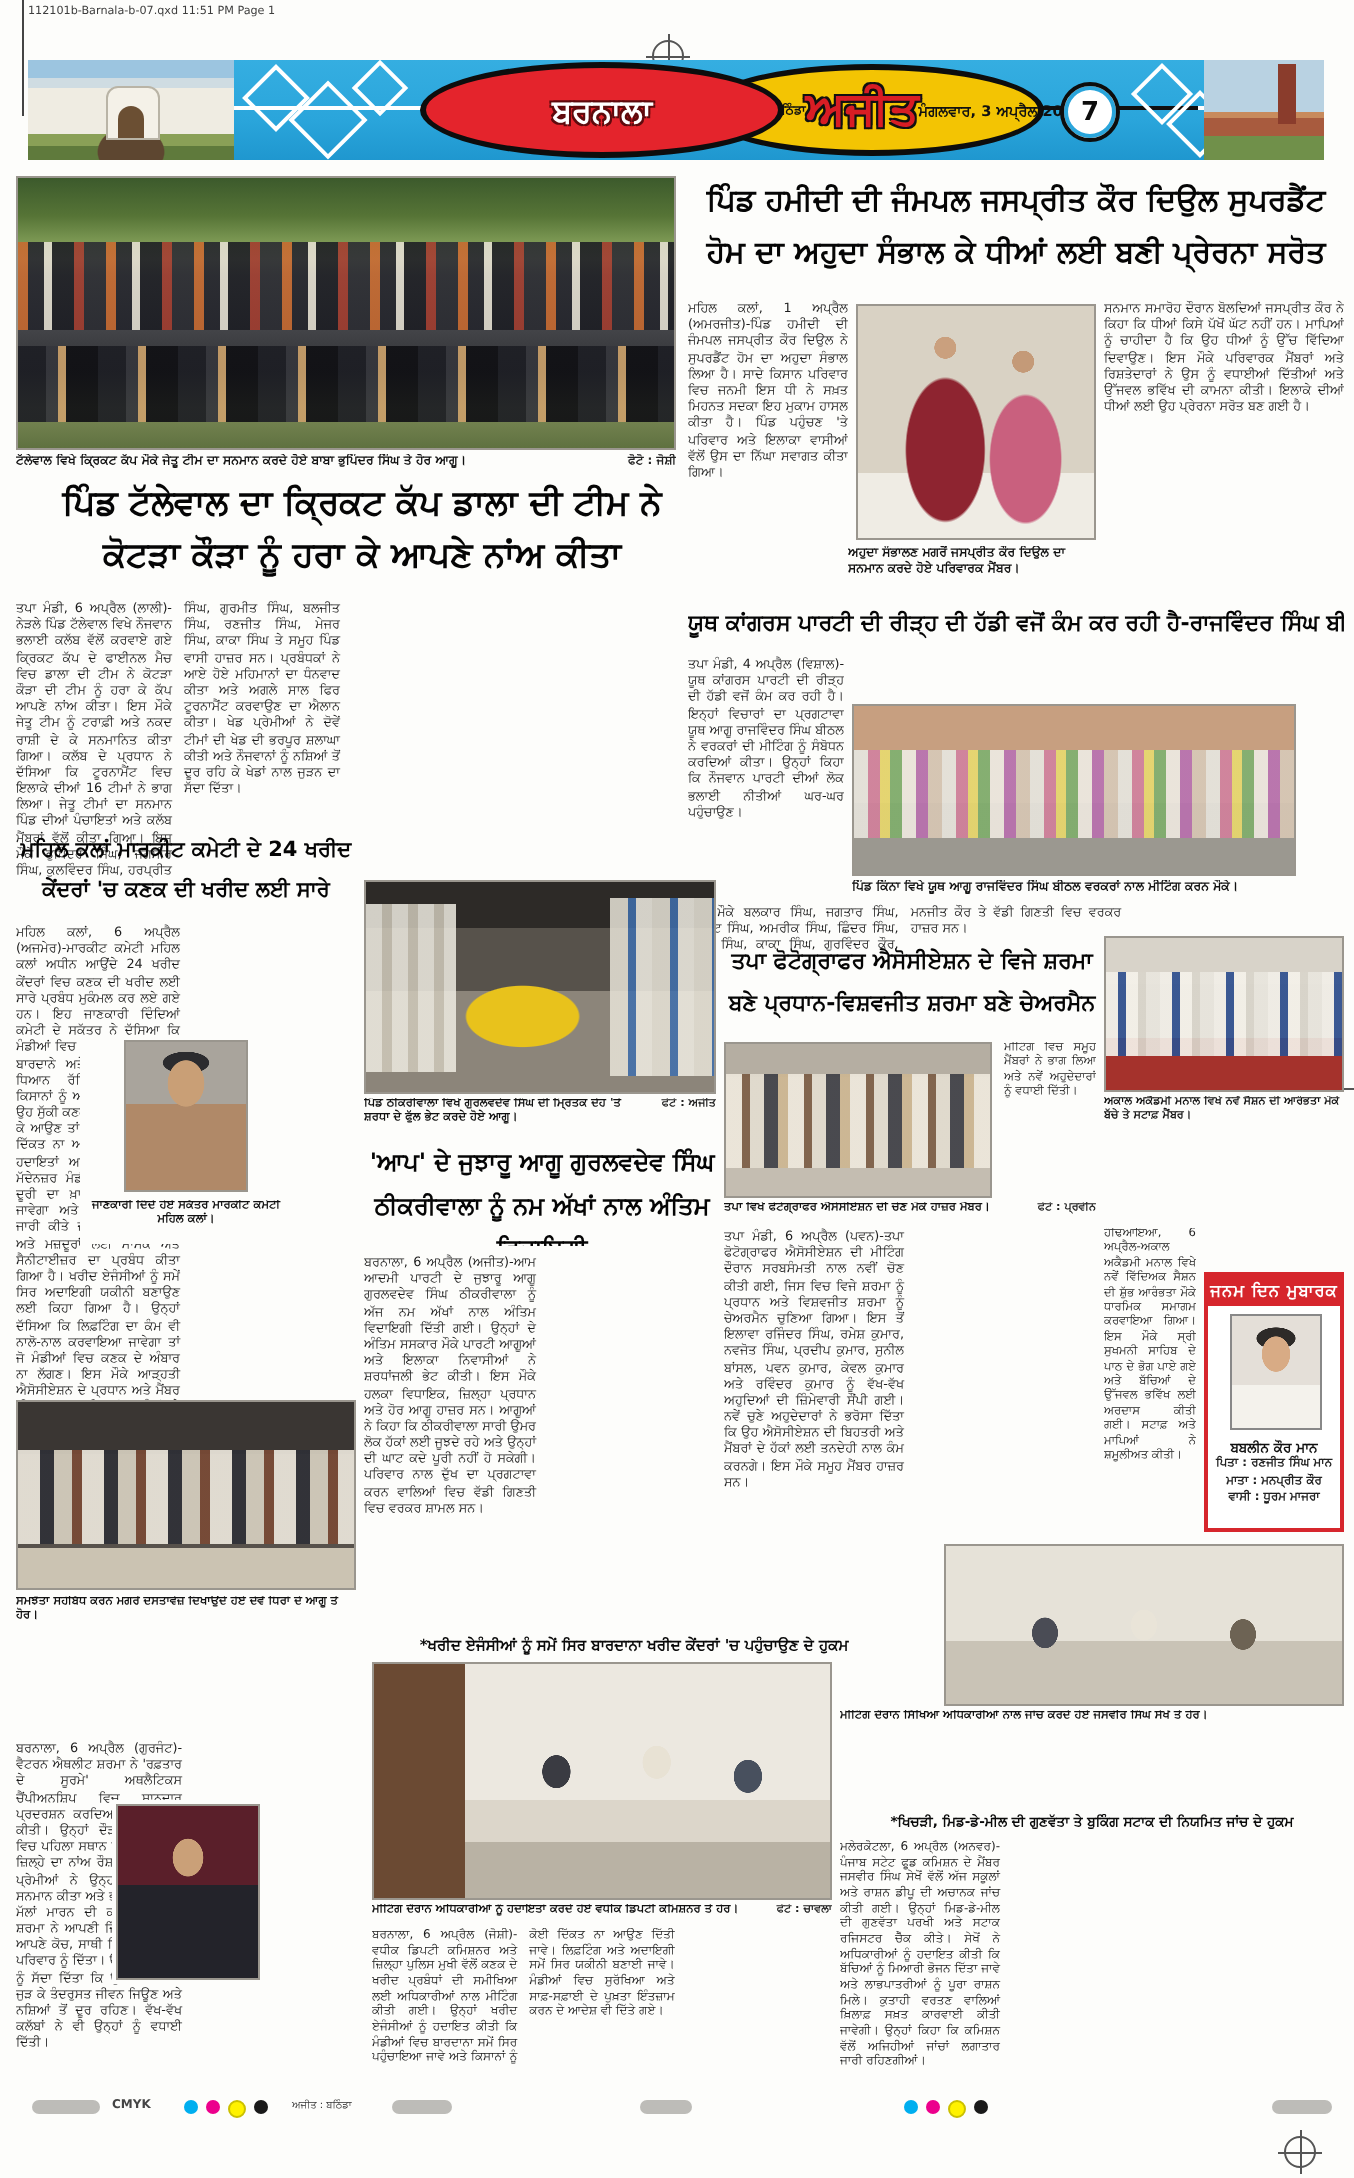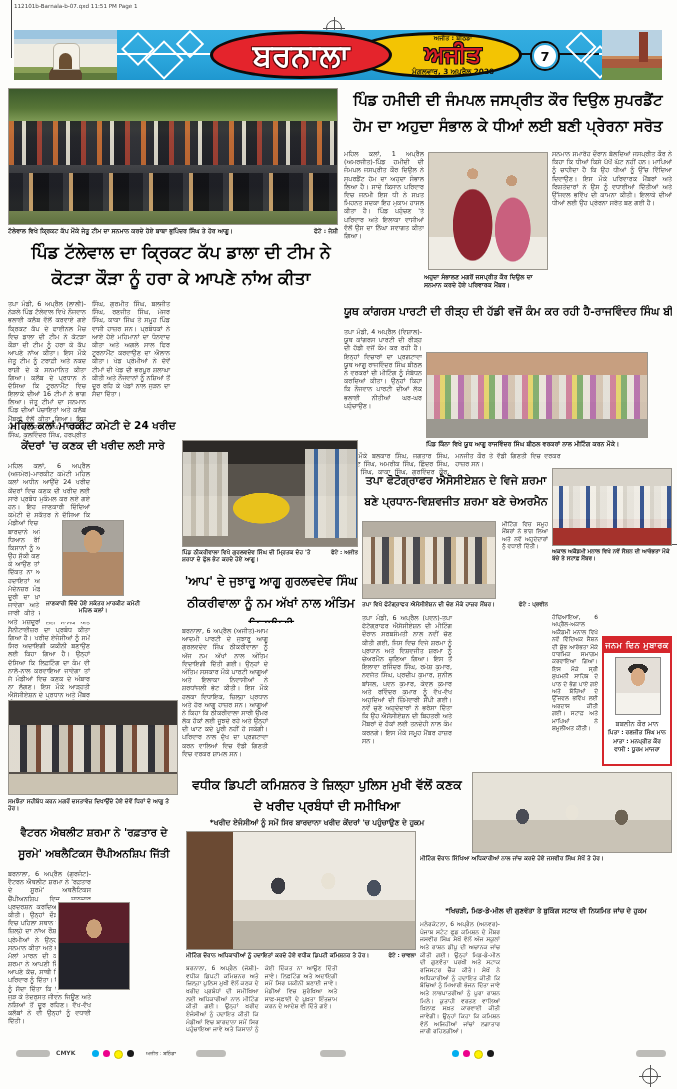--- a/index.html
+++ b/index.html
@@ -14,22 +14,22 @@
   .credit{font-size:6px;font-weight:700;white-space:nowrap;color:#222;}
   .ph{position:absolute;overflow:hidden;border:1px solid #9a968e;box-sizing:border-box;}
   
   .mast{background:linear-gradient(180deg,#35aee1 0,#2aa5db 60%,#1f97cf 100%);overflow:hidden;}
   .mast-line{position:absolute;left:96px;right:52px;top:23px;height:2px;background:#fff;}
   .mast-line2{position:absolute;left:505px;top:23px;width:80px;height:2px;background:#101010;}
   .dm{position:absolute;border:2px solid #fff;transform:rotate(45deg);}
   .oval{position:absolute;border:3px solid #0d0d0d;border-radius:50%;display:flex;
         align-items:center;justify-content:center;box-sizing:border-box;}
   .oval-red{background:#e4242c;z-index:3;}
-  .oval-yellow{background:#f3c403;z-index:2;flex-direction:column;padding-left:34px;box-sizing:border-box;}
-  .city-txt{font-size:31px;font-weight:800;color:#fff;text-shadow:1px 1px 0 #5e0a0d,-1px -1px 0 #5e0a0d,1px -1px 0 #5e0a0d,-1px 1px 0 #5e0a0d;white-space:nowrap;}
+  .oval-yellow{background:#f3c403;z-index:2;flex-direction:row;padding-left:34px;box-sizing:border-box;}
+  .city-txt{font-size:16px;font-weight:800;color:#fff;text-shadow:1px 1px 0 #5e0a0d,-1px -1px 0 #5e0a0d,1px -1px 0 #5e0a0d,-1px 1px 0 #5e0a0d;white-space:nowrap;}
   .paper-txt{font-size:23px;font-weight:800;color:#d81d24;line-height:1.05;
              text-shadow:1px 1px 0 #111,-1px -1px 0 #111,1px -1px 0 #111,-1px 1px 0 #111;white-space:nowrap;}
   .ed-small{font-size:6.3px;font-weight:700;color:#111;white-space:nowrap;}
   .date-txt{font-size:7.3px;font-weight:700;color:#111;white-space:nowrap;}
   .pg-circle{position:absolute;width:26px;height:26px;border-radius:50%;background:#fff;
              border:2.5px solid #0d0d0d;box-shadow:inset 0 0 0 2px #2aa5db;z-index:3;
              display:flex;align-items:center;justify-content:center;font-size:13px;font-weight:800;color:#0d0d0d;}
   
   .ph-gate{background:
      radial-gradient(34px 26px at 50% 92%,#5d4630 0 48%,transparent 50%),
@@ -93,21 +93,21 @@
   .ph-signing{background:linear-gradient(180deg,#3a3633 0 28%,#57514b 28% 100%);}
   .ph-signing::before{content:"";position:absolute;left:0;right:0;top:26%;height:50%;opacity:.9;
      background:repeating-linear-gradient(90deg,#efeadf 0 11px,#2e2f36 11px 18px,#d9d2c2 18px 27px,#7a4a35 27px 32px);}
   .ph-signing::after{content:"";position:absolute;left:0;right:0;bottom:0;height:22%;background:#cbc3b2;}
   
   .wrapbox{position:absolute;background:#fdfdfb;box-sizing:border-box;}
   .bday{border:2.5px solid #d6262c;background:#fff;box-sizing:border-box;}
   .bday-head{background:#d6262c;color:#fff;font-weight:800;font-size:8.2px;text-align:center;
              padding:2px 0;letter-spacing:.5px;}
   .bday-line{font-size:5.9px;font-weight:700;text-align:center;line-height:1.45;color:#222;}
-  .bday-name{font-size:6.8px;font-weight:400;text-align:center;margin-top:2px;color:#101010;}
+  .bday-name{font-size:6.8px;font-weight:700;text-align:center;margin-top:2px;color:#101010;}
   .regmark{position:absolute;width:14px;height:14px;border:1px solid #555;border-radius:50%;}
   .regmark::before{content:"";position:absolute;left:50%;top:-4px;bottom:-4px;width:1px;background:#555;}
   .regmark::after{content:"";position:absolute;top:50%;left:-4px;right:-4px;height:1px;background:#555;}
   .blob{position:absolute;height:7px;border-radius:4px;background:#bdbcb8;}
   .dotrow{position:absolute;display:flex;gap:4px;}
   .dot{width:7px;height:7px;border-radius:50%;}
   .printline{font-size:5.6px;color:#3d3d3d;white-space:nowrap;}
   .subhead{font-weight:800;color:#0a0a0a;text-align:center;overflow:hidden;white-space:nowrap;}
 </style>
 </head>
@@ -168,21 +168,20 @@
   <div class="abs body-txt" style="left:8px;top:462px;width:170px;height:356px;column-count:2;">ਮਹਿਲ ਕਲਾਂ, 6 ਅਪ੍ਰੈਲ (ਅਜਮੇਰ)-ਮਾਰਕੀਟ ਕਮੇਟੀ ਮਹਿਲ ਕਲਾਂ ਅਧੀਨ ਆਉਂਦੇ 24 ਖਰੀਦ ਕੇਂਦਰਾਂ ਵਿਚ ਕਣਕ ਦੀ ਖਰੀਦ ਲਈ ਸਾਰੇ ਪ੍ਰਬੰਧ ਮੁਕੰਮਲ ਕਰ ਲਏ ਗਏ ਹਨ। ਇਹ ਜਾਣਕਾਰੀ ਦਿੰਦਿਆਂ ਕਮੇਟੀ ਦੇ ਸਕੱਤਰ ਨੇ ਦੱਸਿਆ ਕਿ ਮੰਡੀਆਂ ਵਿਚ ਪੀਣ ਵਾਲੇ ਪਾਣੀ, ਛਾਂ, ਬਾਰਦਾਨੇ ਅਤੇ ਸਫ਼ਾਈ ਦਾ ਪੂਰਾ ਧਿਆਨ ਰੱਖਿਆ ਗਿਆ ਹੈ। ਕਿਸਾਨਾਂ ਨੂੰ ਅਪੀਲ ਕੀਤੀ ਗਈ ਕਿ ਉਹ ਸੁੱਕੀ ਕਣਕ ਹੀ ਮੰਡੀਆਂ ਵਿਚ ਲੈ ਕੇ ਆਉਣ ਤਾਂ ਜੋ ਖਰੀਦ ਵਿਚ ਕੋਈ ਦਿੱਕਤ ਨਾ ਆਵੇ। ਸਰਕਾਰ ਦੀਆਂ ਹਦਾਇਤਾਂ ਅਨੁਸਾਰ ਮਹਾਂਮਾਰੀ ਦੇ ਮੱਦੇਨਜ਼ਰ ਮੰਡੀਆਂ ਵਿਚ ਸਮਾਜਿਕ ਦੂਰੀ ਦਾ ਖ਼ਾਸ ਖ਼ਿਆਲ ਰੱਖਿਆ ਜਾਵੇਗਾ ਅਤੇ ਕਿਸਾਨਾਂ ਨੂੰ ਟੋਕਨ ਜਾਰੀ ਕੀਤੇ ਜਾਣਗੇ। ਆੜ੍ਹਤੀਆਂ ਅਤੇ ਮਜ਼ਦੂਰਾਂ ਲਈ ਮਾਸਕ ਅਤੇ ਸੈਨੀਟਾਈਜ਼ਰ ਦਾ ਪ੍ਰਬੰਧ ਕੀਤਾ ਗਿਆ ਹੈ। ਖਰੀਦ ਏਜੰਸੀਆਂ ਨੂੰ ਸਮੇਂ ਸਿਰ ਅਦਾਇਗੀ ਯਕੀਨੀ ਬਣਾਉਣ ਲਈ ਕਿਹਾ ਗਿਆ ਹੈ। ਉਨ੍ਹਾਂ ਦੱਸਿਆ ਕਿ ਲਿਫ਼ਟਿੰਗ ਦਾ ਕੰਮ ਵੀ ਨਾਲੋ-ਨਾਲ ਕਰਵਾਇਆ ਜਾਵੇਗਾ ਤਾਂ ਜੋ ਮੰਡੀਆਂ ਵਿਚ ਕਣਕ ਦੇ ਅੰਬਾਰ ਨਾ ਲੱਗਣ। ਇਸ ਮੌਕੇ ਆੜ੍ਹਤੀ ਐਸੋਸੀਏਸ਼ਨ ਦੇ ਪ੍ਰਧਾਨ ਅਤੇ ਮੈਂਬਰ ਵੀ ਹਾਜ਼ਰ ਸਨ ਜਿਨ੍ਹਾਂ ਪ੍ਰਬੰਧਾਂ 'ਤੇ ਤਸੱਲੀ ਪ੍ਰਗਟਾਈ। ਕਿਸਾਨਾਂ ਨੇ ਮੰਗ ਕੀਤੀ ਕਿ ਬਿਜਲੀ ਅਤੇ ਪਾਣੀ ਦਾ ਪ੍ਰਬੰਧ ਹੋਰ ਬਿਹਤਰ ਕੀਤਾ ਜਾਵੇ। ਸਕੱਤਰ ਨੇ ਭਰੋਸਾ ਦਿੱਤਾ ਕਿ ਕਿਸੇ ਵੀ ਕਿਸਾਨ ਨੂੰ ਮੰਡੀ ਵਿਚ ਖੱਜਲ-ਖੁਆਰ ਨਹੀਂ ਹੋਣ ਦਿੱਤਾ ਜਾਵੇਗਾ ਅਤੇ ਫ਼ਸਲ ਦਾ ਦਾਣਾ-ਦਾਣਾ ਖਰੀਦਿਆ ਜਾਵੇਗਾ।</div>
   <div class="wrapbox" style="left:40px;top:518px;width:106px;height:104px;">
     <div class="ph ph-man" style="left:22px;top:2px;width:62px;height:76px;"></div>
     <div class="abs cap" style="left:2px;top:82px;width:102px;height:20px;text-align:center;font-size:5.8px;">ਜਾਣਕਾਰੀ ਦਿੰਦੇ ਹੋਏ ਸਕੱਤਰ ਮਾਰਕੀਟ ਕਮੇਟੀ ਮਹਿਲ ਕਲਾਂ।</div>
   </div>
   <div class="wrapbox" style="left:8px;top:700px;width:170px;height:118px;">
     <div class="ph ph-signing" style="left:0;top:0;width:170px;height:95px;"></div>
     <div class="abs cap" style="left:0;top:98px;width:170px;height:18px;font-size:5.8px;">ਸਮਝੌਤਾ ਸਹੀਬੱਧ ਕਰਨ ਮਗਰੋਂ ਦਸਤਾਵੇਜ਼ ਦਿਖਾਉਂਦੇ ਹੋਏ ਦੋਵੇਂ ਧਿਰਾਂ ਦੇ ਆਗੂ ਤੇ ਹੋਰ।</div>
   </div>
 
-  <div class="abs hl" style="left:8px;top:822px;width:172px;height:44px;font-size:10.5px;line-height:2;">ਵੈਟਰਨ ਐਥਲੀਟ ਸ਼ਰਮਾ ਨੇ 'ਰਫ਼ਤਾਰ ਦੇ ਸੂਰਮੇ' ਅਥਲੈਟਿਕਸ ਚੈਂਪੀਅਨਸ਼ਿਪ ਜਿੱਤੀ</div>
   <div class="abs body-txt" style="left:8px;top:870px;width:172px;height:170px;column-count:2;">ਬਰਨਾਲਾ, 6 ਅਪ੍ਰੈਲ (ਗੁਰਜੰਟ)-ਵੈਟਰਨ ਐਥਲੀਟ ਸ਼ਰਮਾ ਨੇ 'ਰਫ਼ਤਾਰ ਦੇ ਸੂਰਮੇ' ਅਥਲੈਟਿਕਸ ਚੈਂਪੀਅਨਸ਼ਿਪ ਵਿਚ ਸ਼ਾਨਦਾਰ ਪ੍ਰਦਰਸ਼ਨ ਕਰਦਿਆਂ ਜਿੱਤ ਹਾਸਲ ਕੀਤੀ। ਉਨ੍ਹਾਂ ਦੌੜ ਮੁਕਾਬਲਿਆਂ ਵਿਚ ਪਹਿਲਾ ਸਥਾਨ ਪ੍ਰਾਪਤ ਕਰ ਕੇ ਜ਼ਿਲ੍ਹੇ ਦਾ ਨਾਂਅ ਰੌਸ਼ਨ ਕੀਤਾ। ਖੇਡ ਪ੍ਰੇਮੀਆਂ ਨੇ ਉਨ੍ਹਾਂ ਦਾ ਵਿਸ਼ੇਸ਼ ਸਨਮਾਨ ਕੀਤਾ ਅਤੇ ਭਵਿੱਖ ਵਿਚ ਹੋਰ ਮੱਲਾਂ ਮਾਰਨ ਦੀ ਕਾਮਨਾ ਕੀਤੀ। ਸ਼ਰਮਾ ਨੇ ਆਪਣੀ ਜਿੱਤ ਦਾ ਸਿਹਰਾ ਆਪਣੇ ਕੋਚ, ਸਾਥੀ ਖਿਡਾਰੀਆਂ ਅਤੇ ਪਰਿਵਾਰ ਨੂੰ ਦਿੱਤਾ। ਉਨ੍ਹਾਂ ਨੌਜਵਾਨਾਂ ਨੂੰ ਸੱਦਾ ਦਿੱਤਾ ਕਿ ਉਹ ਖੇਡਾਂ ਨਾਲ ਜੁੜ ਕੇ ਤੰਦਰੁਸਤ ਜੀਵਨ ਜਿਊਣ ਅਤੇ ਨਸ਼ਿਆਂ ਤੋਂ ਦੂਰ ਰਹਿਣ। ਵੱਖ-ਵੱਖ ਕਲੱਬਾਂ ਨੇ ਵੀ ਉਨ੍ਹਾਂ ਨੂੰ ਵਧਾਈ ਦਿੱਤੀ।</div>
   <div class="wrapbox" style="left:56px;top:900px;width:76px;height:92px;">
     <div class="ph ph-athlete" style="left:2px;top:2px;width:72px;height:88px;"></div>
   </div>
 
   <div class="ph ph-funeral" style="left:182px;top:440px;width:176px;height:107px;"></div>
   <div class="abs cap-row" style="left:182px;top:549px;width:176px;height:20px;">
     <span class="cap" style="font-size:5.8px;">ਪਿੰਡ ਠੀਕਰੀਵਾਲਾ ਵਿਖੇ ਗੁਰਲਵਦੇਵ ਸਿੰਘ ਦੀ ਮ੍ਰਿਤਕ ਦੇਹ 'ਤੇ ਸ਼ਰਧਾ ਦੇ ਫੁੱਲ ਭੇਟ ਕਰਦੇ ਹੋਏ ਆਗੂ।</span>
     <span class="credit" style="font-size:5.6px;">ਫੋਟੋ : ਅਜੀਤ</span>
   </div>
@@ -206,21 +205,20 @@
     <div class="bday-head">ਜਨਮ ਦਿਨ ਮੁਬਾਰਕ</div>
     <div class="ph ph-girl" style="left:11px;top:19px;width:46px;height:58px;border:1px solid #888;"></div>
     <div class="abs" style="left:0;top:80px;width:66px;">
       <div class="bday-name">ਬਬਲੀਨ ਕੌਰ ਮਾਨ</div>
       <div class="bday-line">ਪਿਤਾ : ਰਣਜੀਤ ਸਿੰਘ ਮਾਨ</div>
       <div class="bday-line">ਮਾਤਾ : ਮਨਪ੍ਰੀਤ ਕੌਰ</div>
       <div class="bday-line">ਵਾਸੀ : ਧੂਰਮ ਮਾਜਰਾ</div>
     </div>
   </div>
 
-  <div class="abs hl" style="left:186px;top:774px;width:282px;height:42px;font-size:12.5px;line-height:1.7;">ਵਧੀਕ ਡਿਪਟੀ ਕਮਿਸ਼ਨਰ ਤੇ ਜ਼ਿਲ੍ਹਾ ਪੁਲਿਸ ਮੁਖੀ ਵੱਲੋਂ ਕਣਕ ਦੇ ਖਰੀਦ ਪ੍ਰਬੰਧਾਂ ਦੀ ਸਮੀਖਿਆ</div>
   <div class="abs subhead" style="left:176px;top:818px;width:282px;height:11px;font-size:7.5px;">*ਖਰੀਦ ਏਜੰਸੀਆਂ ਨੂੰ ਸਮੇਂ ਸਿਰ ਬਾਰਦਾਨਾ ਖਰੀਦ ਕੇਂਦਰਾਂ 'ਚ ਪਹੁੰਚਾਉਣ ਦੇ ਹੁਕਮ</div>
   <div class="ph ph-meeting" style="left:186px;top:831px;width:230px;height:119px;"></div>
   <div class="abs cap-row" style="left:186px;top:952px;width:230px;height:10px;">
     <span class="cap" style="font-size:5.8px;white-space:nowrap;overflow:hidden;">ਮੀਟਿੰਗ ਦੌਰਾਨ ਅਧਿਕਾਰੀਆਂ ਨੂੰ ਹਦਾਇਤਾਂ ਕਰਦੇ ਹੋਏ ਵਧੀਕ ਡਿਪਟੀ ਕਮਿਸ਼ਨਰ ਤੇ ਹੋਰ।</span>
     <span class="credit" style="font-size:5.6px;">ਫੋਟੋ : ਚਾਵਲਾ</span>
   </div>
   <div class="abs body-txt" style="left:186px;top:964px;width:230px;height:76px;column-count:3;font-size:6px;">ਬਰਨਾਲਾ, 6 ਅਪ੍ਰੈਲ (ਜੋਸ਼ੀ)-ਵਧੀਕ ਡਿਪਟੀ ਕਮਿਸ਼ਨਰ ਅਤੇ ਜ਼ਿਲ੍ਹਾ ਪੁਲਿਸ ਮੁਖੀ ਵੱਲੋਂ ਕਣਕ ਦੇ ਖਰੀਦ ਪ੍ਰਬੰਧਾਂ ਦੀ ਸਮੀਖਿਆ ਲਈ ਅਧਿਕਾਰੀਆਂ ਨਾਲ ਮੀਟਿੰਗ ਕੀਤੀ ਗਈ। ਉਨ੍ਹਾਂ ਖਰੀਦ ਏਜੰਸੀਆਂ ਨੂੰ ਹਦਾਇਤ ਕੀਤੀ ਕਿ ਮੰਡੀਆਂ ਵਿਚ ਬਾਰਦਾਨਾ ਸਮੇਂ ਸਿਰ ਪਹੁੰਚਾਇਆ ਜਾਵੇ ਅਤੇ ਕਿਸਾਨਾਂ ਨੂੰ ਕੋਈ ਦਿੱਕਤ ਨਾ ਆਉਣ ਦਿੱਤੀ ਜਾਵੇ। ਲਿਫ਼ਟਿੰਗ ਅਤੇ ਅਦਾਇਗੀ ਸਮੇਂ ਸਿਰ ਯਕੀਨੀ ਬਣਾਈ ਜਾਵੇ। ਮੰਡੀਆਂ ਵਿਚ ਸੁਰੱਖਿਆ ਅਤੇ ਸਾਫ਼-ਸਫ਼ਾਈ ਦੇ ਪੁਖ਼ਤਾ ਇੰਤਜ਼ਾਮ ਕਰਨ ਦੇ ਆਦੇਸ਼ ਵੀ ਦਿੱਤੇ ਗਏ।</div>
 
   <div class="ph ph-inspect" style="left:472px;top:772px;width:200px;height:81px;"></div>
   <div class="abs cap" style="left:420px;top:855px;width:252px;height:9px;white-space:nowrap;font-size:5.8px;">ਮੀਟਿੰਗ ਦੌਰਾਨ ਸਿੱਖਿਆ ਅਧਿਕਾਰੀਆਂ ਨਾਲ ਜਾਂਚ ਕਰਦੇ ਹੋਏ ਜਸਵੀਰ ਸਿੰਘ ਸੇਖੋਂ ਤੇ ਹੋਰ।</div>

